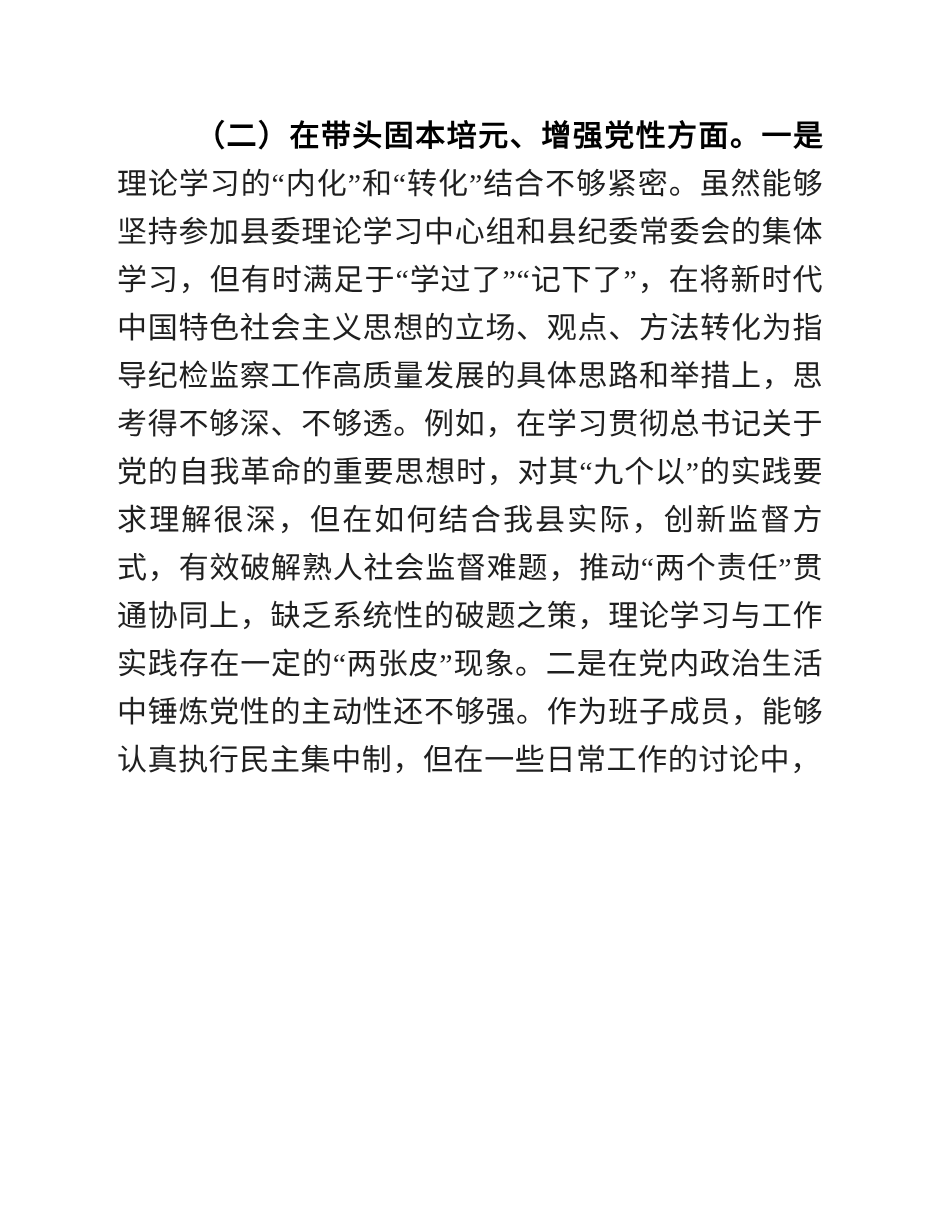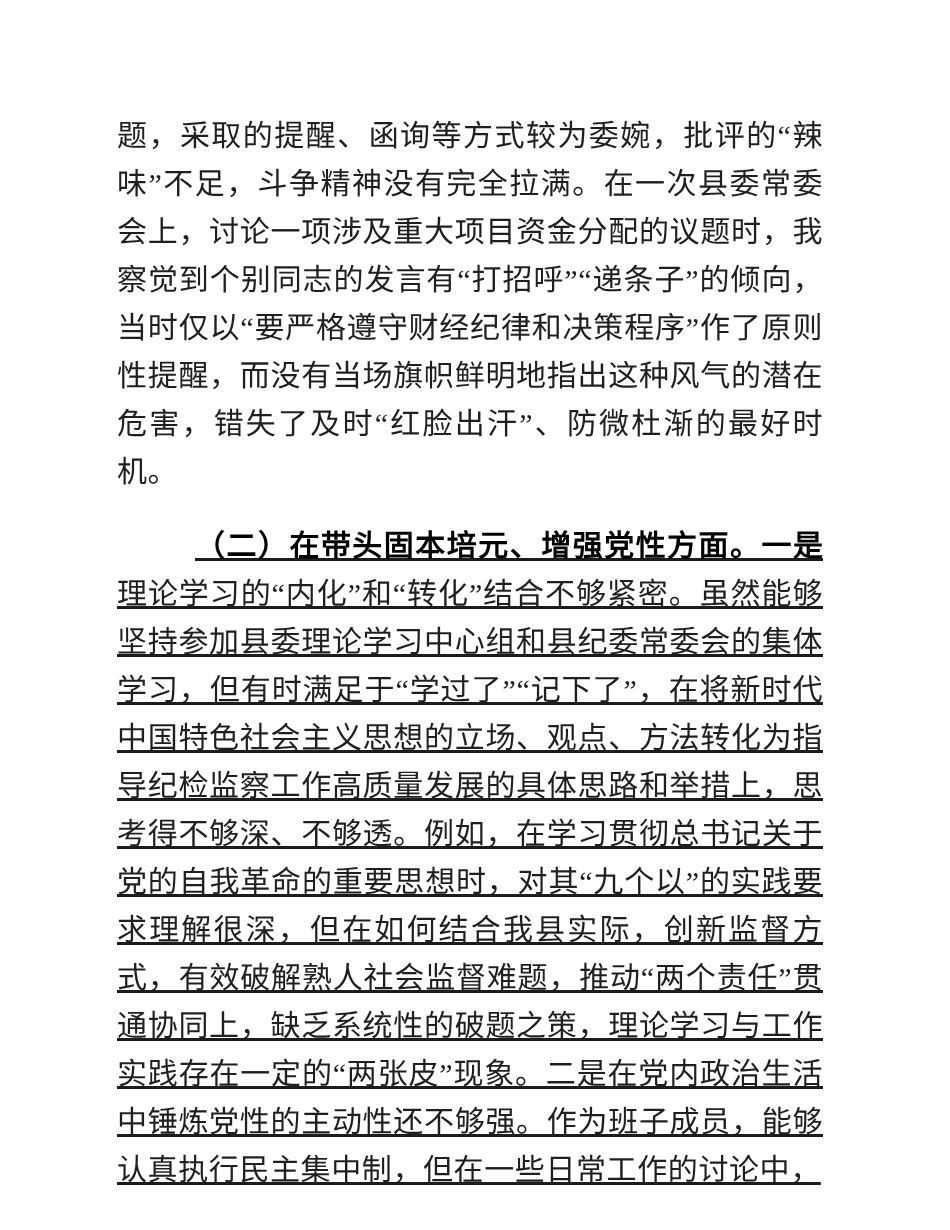--- a/index.html
+++ b/index.html
@@ -68,22 +68,19 @@
   .para:last-child {
     text-align-last: left;
   }
 </style>
 </head>
 <body>
 
 <div class="page">
   <div class="text-column">
 
-    <p class="para">
-      <span class="run-body">题，采取的提醒、函询等方式较为委婉，批评的“辣味”不足，斗争精神没有完全拉满。在一次县委常委会上，讨论一项涉及重大项目资金分配的议题时，我察觉到个别同志的发言有“打招呼”“递条子”的倾向，当时仅以“要严格遵守财经纪律和决策程序”作了原则性提醒，而没有当场旗帜鲜明地指出这种风气的潜在危害，错失了及时“红脸出汗”、防微杜渐的最好时机。</span>
-    </p>
 
     <p class="para indent">
       <span class="run-heading">（二）在带头固本培元、增强党性方面。一是</span><span class="run-body">理论学习的“内化”和“转化”结合不够紧密。虽然能够坚持参加县委理论学习中心组和县纪委常委会的集体学习，但有时满足于“学过了”“记下了”，在将新时代中国特色社会主义思想的立场、观点、方法转化为指导纪检监察工作高质量发展的具体思路和举措上，思考得不够深、不够透。例如，在学习贯彻总书记关于党的自我革命的重要思想时，对其“九个以”的实践要求理解很深，但在如何结合我县实际，创新监督方式，有效破解熟人社会监督难题，推动“两个责任”贯通协同上，缺乏系统性的破题之策，理论学习与工作实践存在一定的“两张皮”现象。二是在党内政治生活中锤炼党性的主动性还不够强。作为班子成员，能够认真执行民主集中制，但在一些日常工作的讨论中，</span>
     </p>
 
   </div>
 </div>
 
 </body></html>

